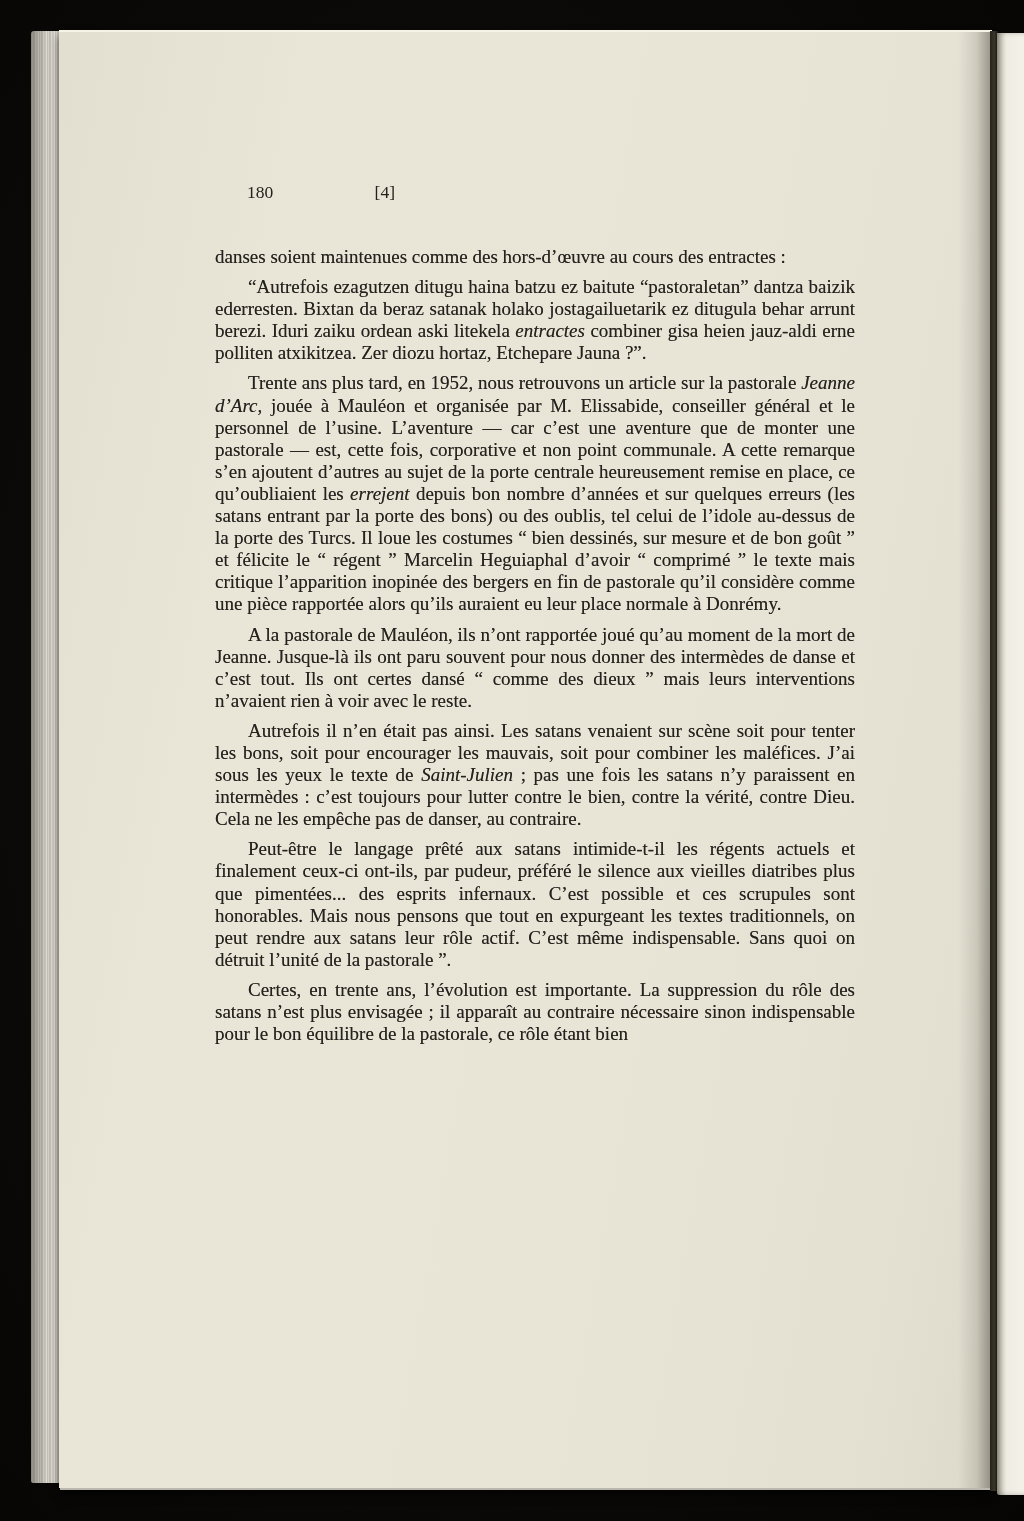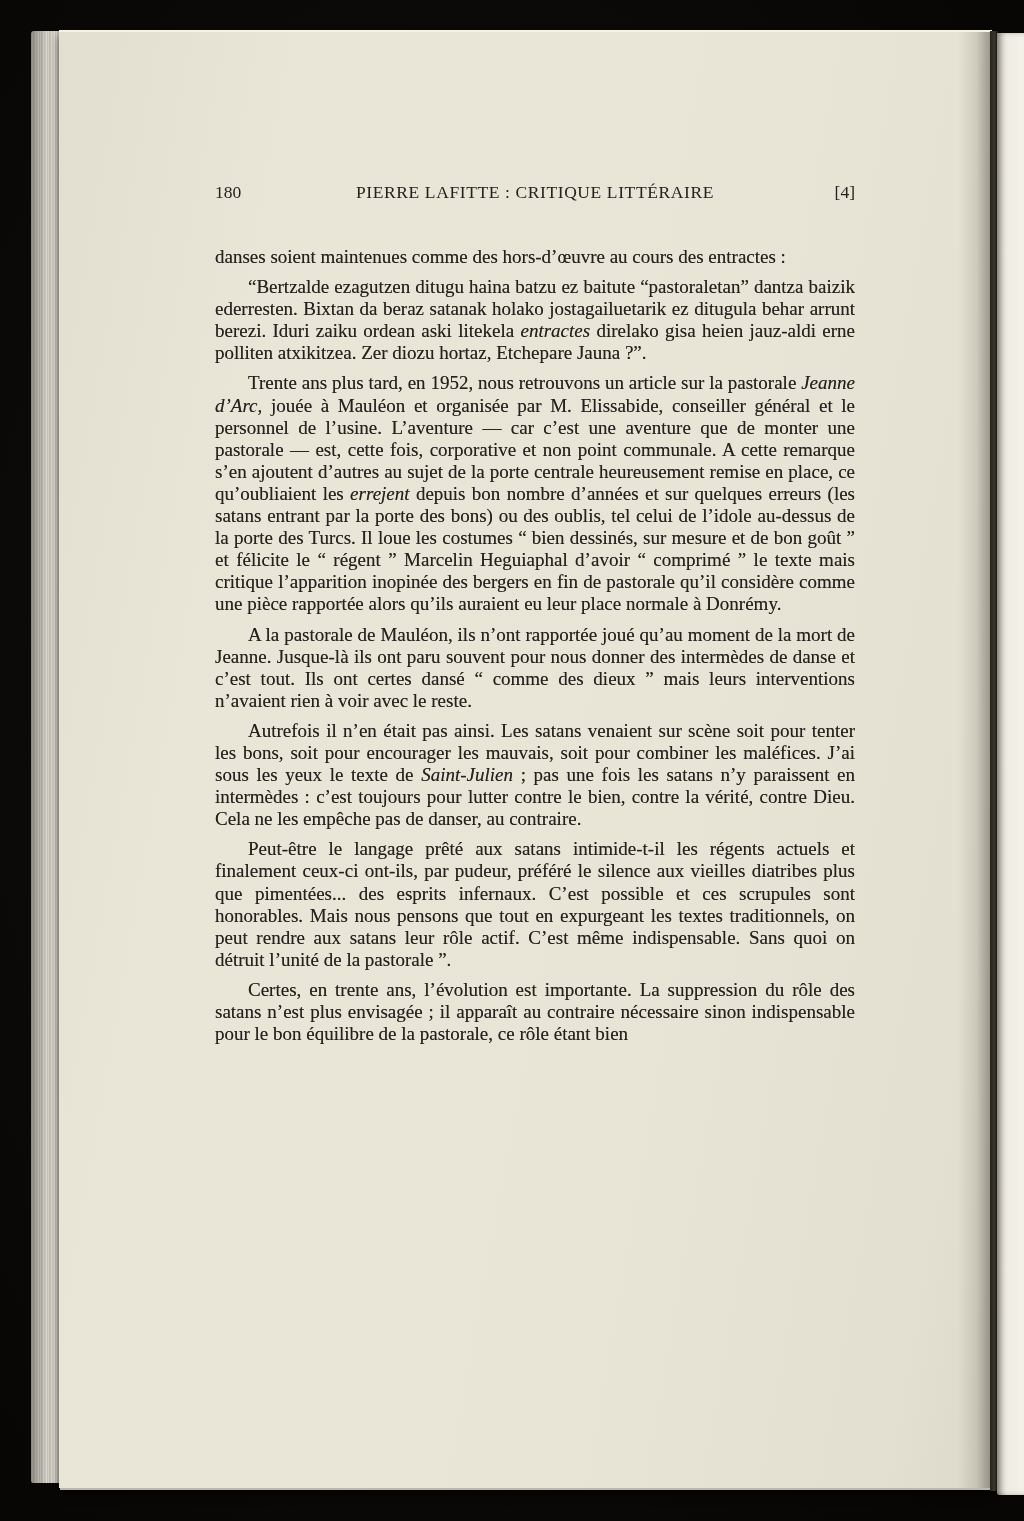--- a/index.html
+++ b/index.html
@@ -66,21 +66,21 @@
     width: 640px;
     color: #24221e;
   }
   .header-row {
     display: flex;
     align-items: baseline;
     font-size: 17.5px;
     line-height: 20px;
     margin-bottom: 44px;
   }
-  .header-row .page-number { width: 90px; text-align: left; }
+  .header-row .page-number { width: 90px; text-align: center; }
   .header-row .running-title {
     flex: 1; text-align: center;
     letter-spacing: 0.6px;
     white-space: nowrap;
   }
   .header-row .issue-ref { width: 90px; text-align: right; }
   .body-text {
     font-size: 19px;
     line-height: 22.1px;
     text-align: justify;
@@ -96,28 +96,27 @@
 <body>
 
 <div class="photo">
   <div class="edge-stack"></div>
 
   <div class="page">
     <div class="content">
 
       <div class="header-row">
         <span class="page-number">180</span>
-        <span class="running-title">PIERRE LAFITTE : CRITIQUE LITTÉRAIRE</span>
         <span class="issue-ref">[4]</span>
       </div>
 
       <div class="body-text">
 
       <p class=""><span>danses soient maintenues comme des hors-d’œuvre au cours des entractes :</span></p>
-          <p class="indent"><span>“Bertzalde ezagutzen ditugu haina batzu ez baitute “pastoraletan” dantza baizik ederresten. Bixtan da beraz satanak holako jostagailuetarik ez ditugula behar arrunt berezi. Iduri zaiku ordean aski litekela </span><em>entractes</em><span> direlako gisa heien jauz-aldi erne polliten atxikitzea. Zer diozu hortaz, Etchepare Jauna ?”.</span></p>
+          <p class="indent"><span>“Autrefois ezagutzen ditugu haina batzu ez baitute “pastoraletan” dantza baizik ederresten. Bixtan da beraz satanak holako jostagailuetarik ez ditugula behar arrunt berezi. Iduri zaiku ordean aski litekela </span><em>entractes</em><span> combiner gisa heien jauz-aldi erne polliten atxikitzea. Zer diozu hortaz, Etchepare Jauna ?”.</span></p>
           <p class="indent"><span>Trente ans plus tard, en 1952, nous retrouvons un article sur la pastorale </span><em>Jeanne d’Arc,</em><span> jouée à Mauléon et organisée par M. Elissabide, conseiller général et le personnel de l’usine. L’aventure — car c’est une aventure que de monter une pastorale — est, cette fois, corporative et non point communale. A cette remarque s’en ajoutent d’autres au sujet de la porte centrale heureusement remise en place, ce qu’oubliaient les </span><em>errejent</em><span> depuis bon nombre d’années et sur quelques erreurs (les satans entrant par la porte des bons) ou des oublis, tel celui de l’idole au-dessus de la porte des Turcs. Il loue les costumes “ bien dessinés, sur mesure et de bon goût ” et félicite le “ régent ” Marcelin Heguiaphal d’avoir “ comprimé ” le texte mais critique l’apparition inopinée des bergers en fin de pastorale qu’il considère comme une pièce rapportée alors qu’ils auraient eu leur place normale à Donrémy.</span></p>
           <p class="indent"><span>A la pastorale de Mauléon, ils n’ont rapportée joué qu’au moment de la mort de Jeanne. Jusque-là ils ont paru souvent pour nous donner des intermèdes de danse et c’est tout. Ils ont certes dansé “ comme des dieux ” mais leurs interventions n’avaient rien à voir avec le reste.</span></p>
           <p class="indent"><span>Autrefois il n’en était pas ainsi. Les satans venaient sur scène soit pour tenter les bons, soit pour encourager les mauvais, soit pour combiner les maléfices. J’ai sous les yeux le texte de </span><em>Saint-Julien</em><span> ; pas une fois les satans n’y paraissent en intermèdes : c’est toujours pour lutter contre le bien, contre la vérité, contre Dieu. Cela ne les empêche pas de danser, au contraire.</span></p>
           <p class="indent"><span>Peut-être le langage prêté aux satans intimide-t-il les régents actuels et finalement ceux-ci ont-ils, par pudeur, préféré le silence aux vieilles diatribes plus que pimentées... des esprits infernaux. C’est possible et ces scrupules sont honorables. Mais nous pensons que tout en expurgeant les textes traditionnels, on peut rendre aux satans leur rôle actif. C’est même indispensable. Sans quoi on détruit l’unité de la pastorale ”.</span></p>
           <p class="indent"><span>Certes, en trente ans, l’évolution est importante. La suppression du rôle des satans n’est plus envisagée ; il apparaît au contraire nécessaire sinon indispensable pour le bon équilibre de la pastorale, ce rôle étant bien</span></p>
         </div>
 
     </div>
   </div>
 

